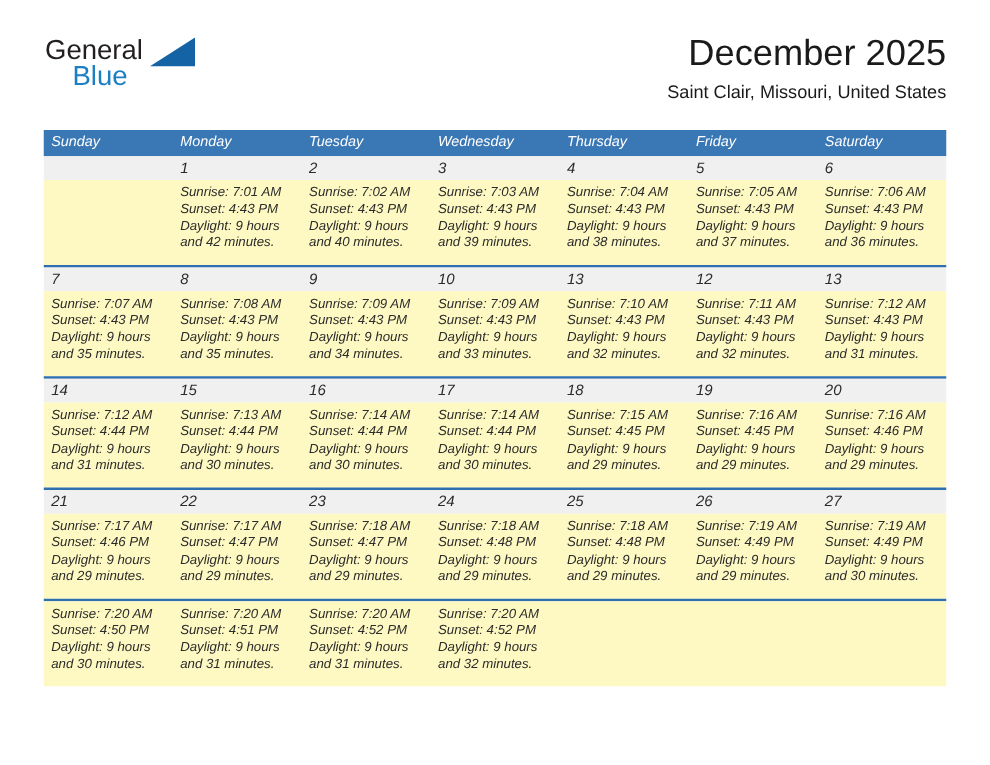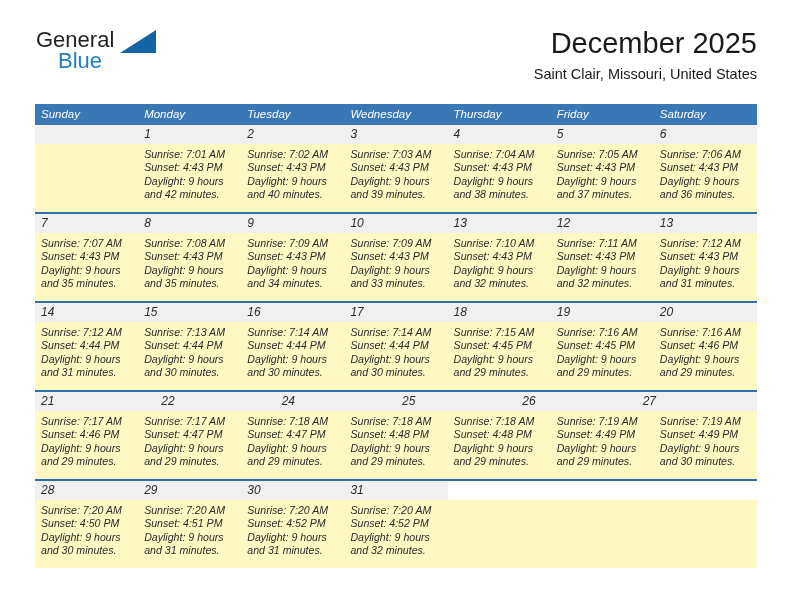--- a/index.html
+++ b/index.html
@@ -342,20 +342,21 @@
             <div class="detail-line">Daylight: 9 hours</div>
             <div class="detail-line">and 29 minutes.</div>
           </div>
         </div>
       </div>
       <div class="week">
         <div class="week-rule"></div>
         <div class="daynum-band">
           <div class="daynum-cell">21</div>
           <div class="daynum-cell">22</div>
+          <div class="daynum-cell">23</div>
           <div class="daynum-cell">24</div>
           <div class="daynum-cell">25</div>
           <div class="daynum-cell">26</div>
           <div class="daynum-cell">27</div>
         </div>
         <div class="detail-row">
           <div class="detail-cell">
             <div class="detail-line">Sunrise: 7:17 AM</div>
             <div class="detail-line">Sunset: 4:46 PM</div>
             <div class="detail-line">Daylight: 9 hours</div>
@@ -394,29 +395,20 @@
           <div class="detail-cell">
             <div class="detail-line">Sunrise: 7:19 AM</div>
             <div class="detail-line">Sunset: 4:49 PM</div>
             <div class="detail-line">Daylight: 9 hours</div>
             <div class="detail-line">and 30 minutes.</div>
           </div>
         </div>
       </div>
       <div class="week">
         <div class="week-rule"></div>
-        <div class="daynum-band">
-          <div class="daynum-cell">28</div>
-          <div class="daynum-cell">29</div>
-          <div class="daynum-cell">30</div>
-          <div class="daynum-cell">31</div>
-          <div class="daynum-cell empty-bg"></div>
-          <div class="daynum-cell empty-bg"></div>
-          <div class="daynum-cell empty-bg"></div>
-        </div>
         <div class="detail-row">
           <div class="detail-cell">
             <div class="detail-line">Sunrise: 7:20 AM</div>
             <div class="detail-line">Sunset: 4:50 PM</div>
             <div class="detail-line">Daylight: 9 hours</div>
             <div class="detail-line">and 30 minutes.</div>
           </div>
           <div class="detail-cell">
             <div class="detail-line">Sunrise: 7:20 AM</div>
             <div class="detail-line">Sunset: 4:51 PM</div>

